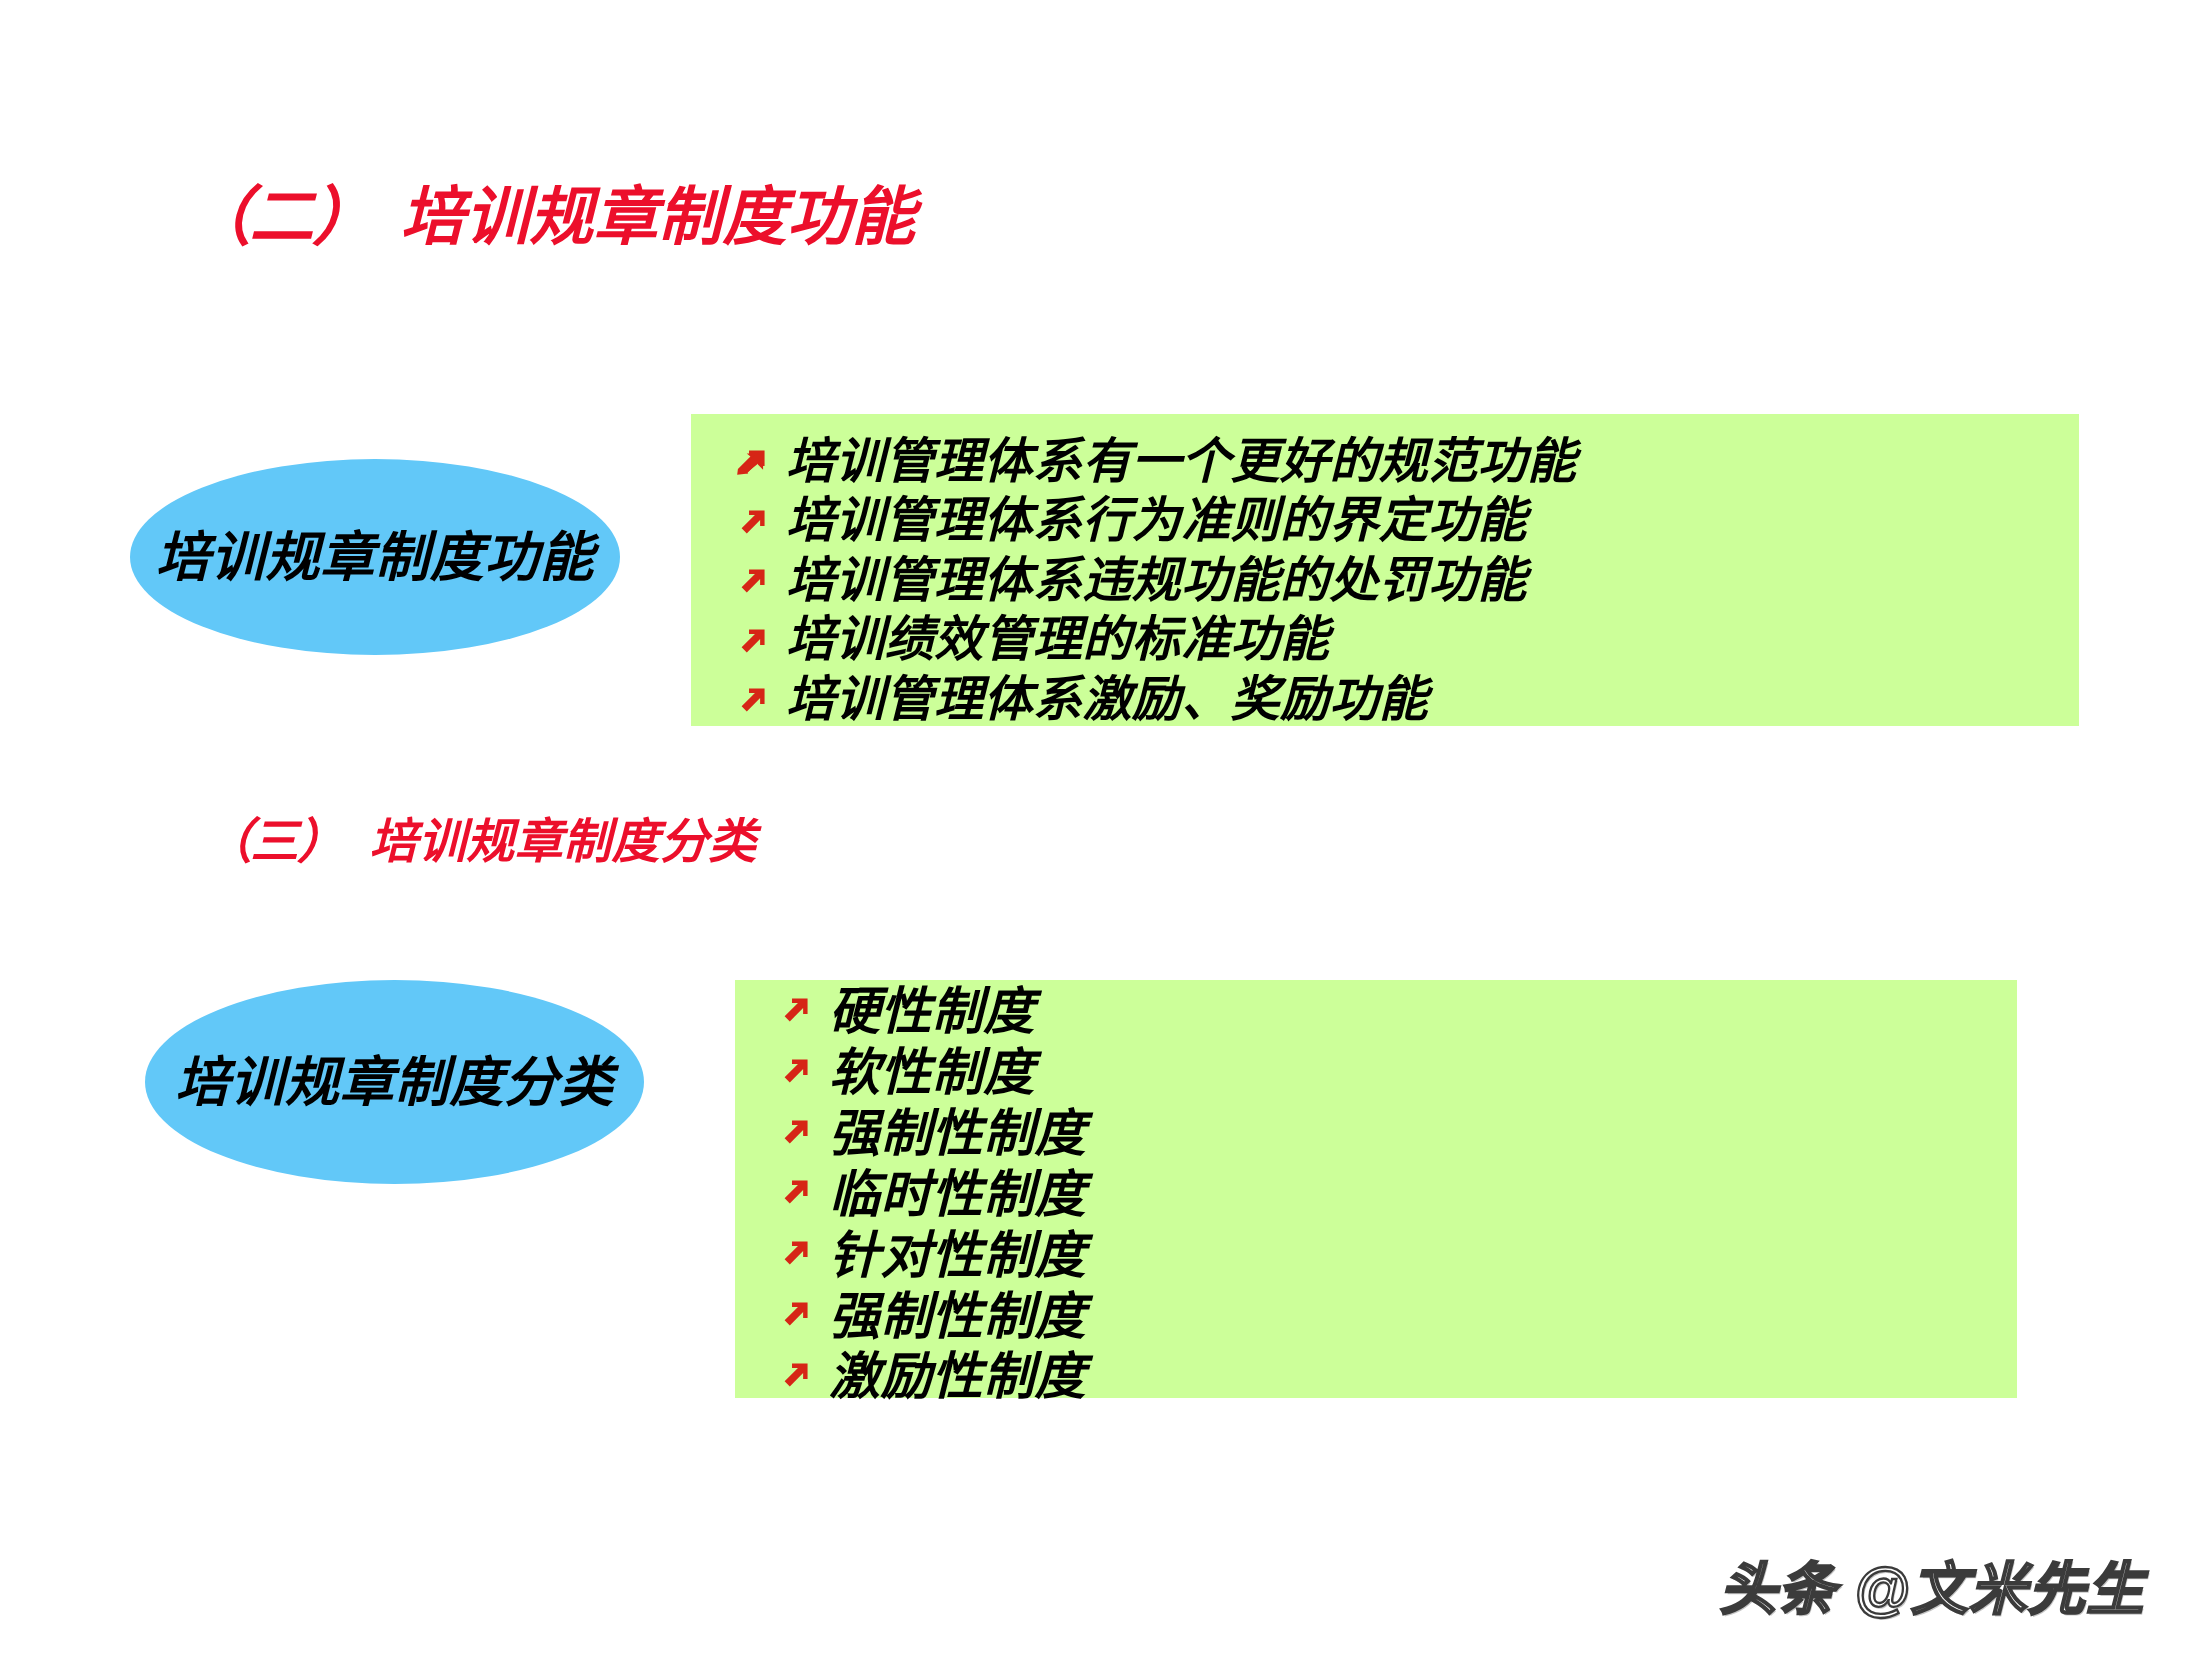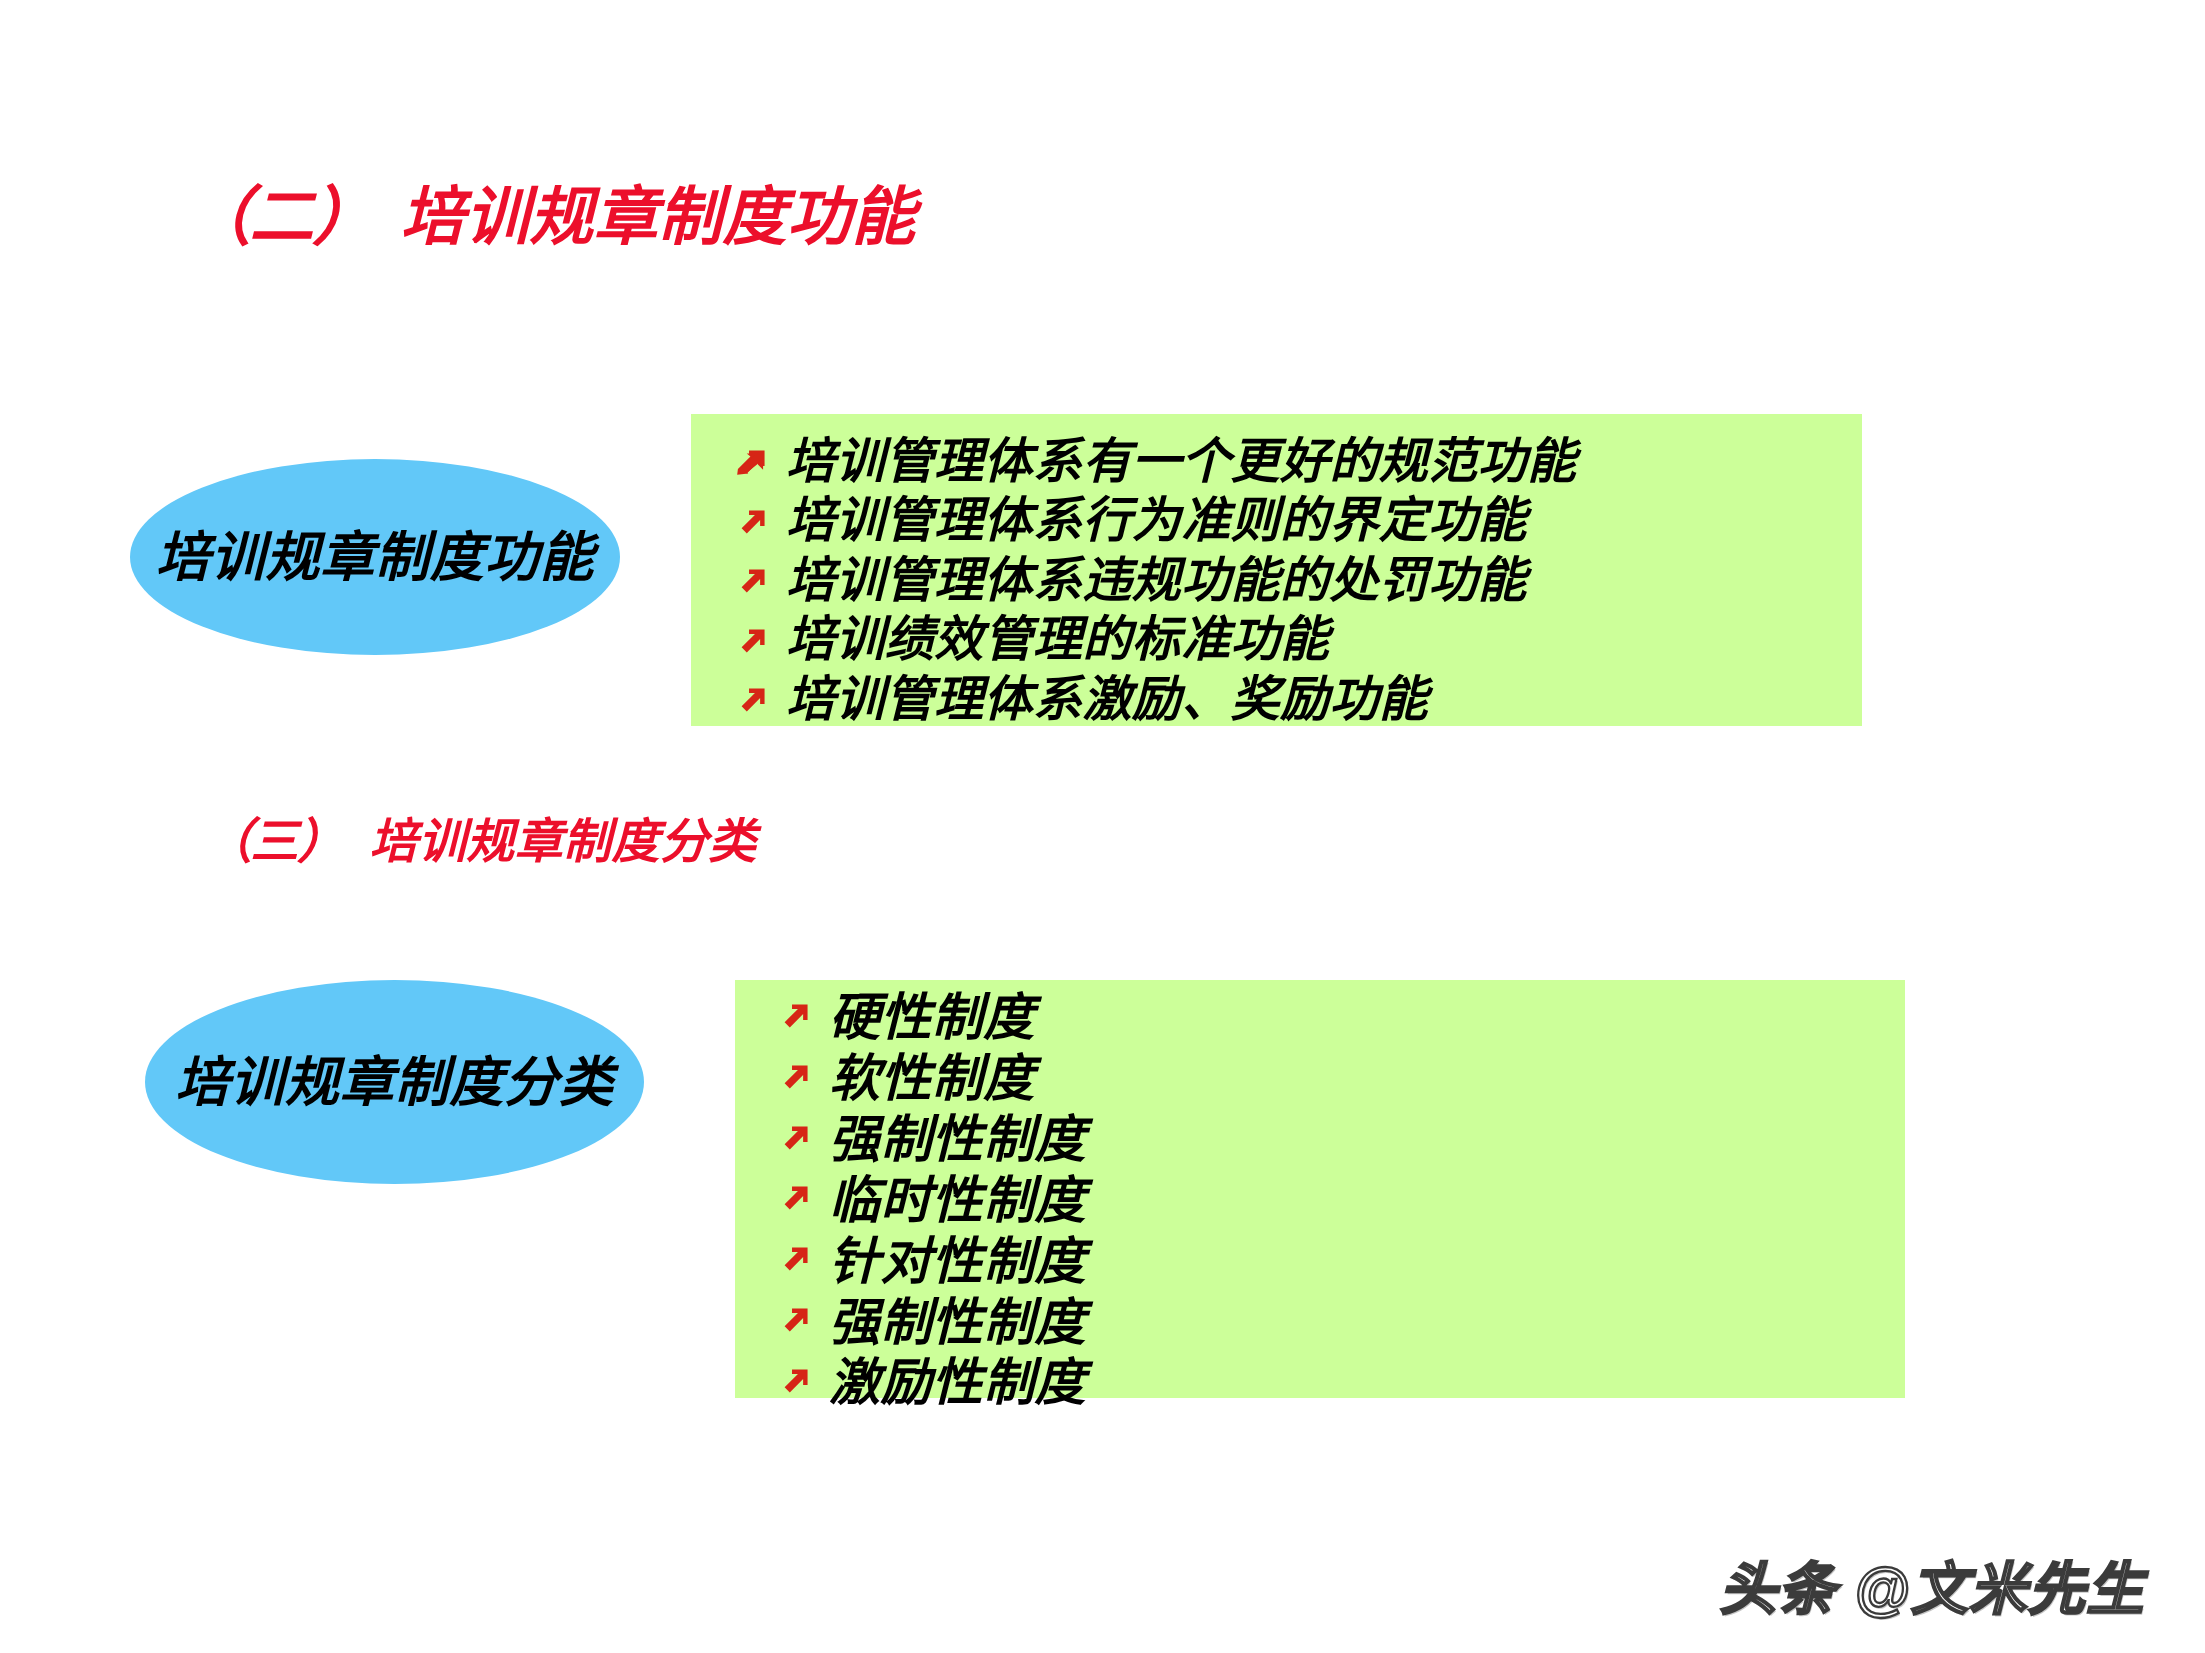--- a/index.html
+++ b/index.html
@@ -79,30 +79,30 @@
 
   
   .panel {
     position: absolute;
     background: #ccff99;
     box-sizing: border-box;
   }
   #panel-1 {
     left: 691px;
     top: 414px;
-    width: 1171px;
+    width: 1388px;
     height: 312px;
     padding: 20px 0 0 41px;
   }
   #panel-2 {
     left: 735px;
     top: 980px;
-    width: 1170px;
+    width: 1282px;
     height: 418px;
-    padding: 9px 0 0 40px;
+    padding: 3px 0 0 40px;
   }
 
   .bullet-row {
     display: flex;
     align-items: flex-start;
     white-space: nowrap;
   }
   #panel-1 .bullet-row { margin-bottom: 4.6px; }
   #panel-2 .bullet-row { margin-bottom: 3.8px; }
 

